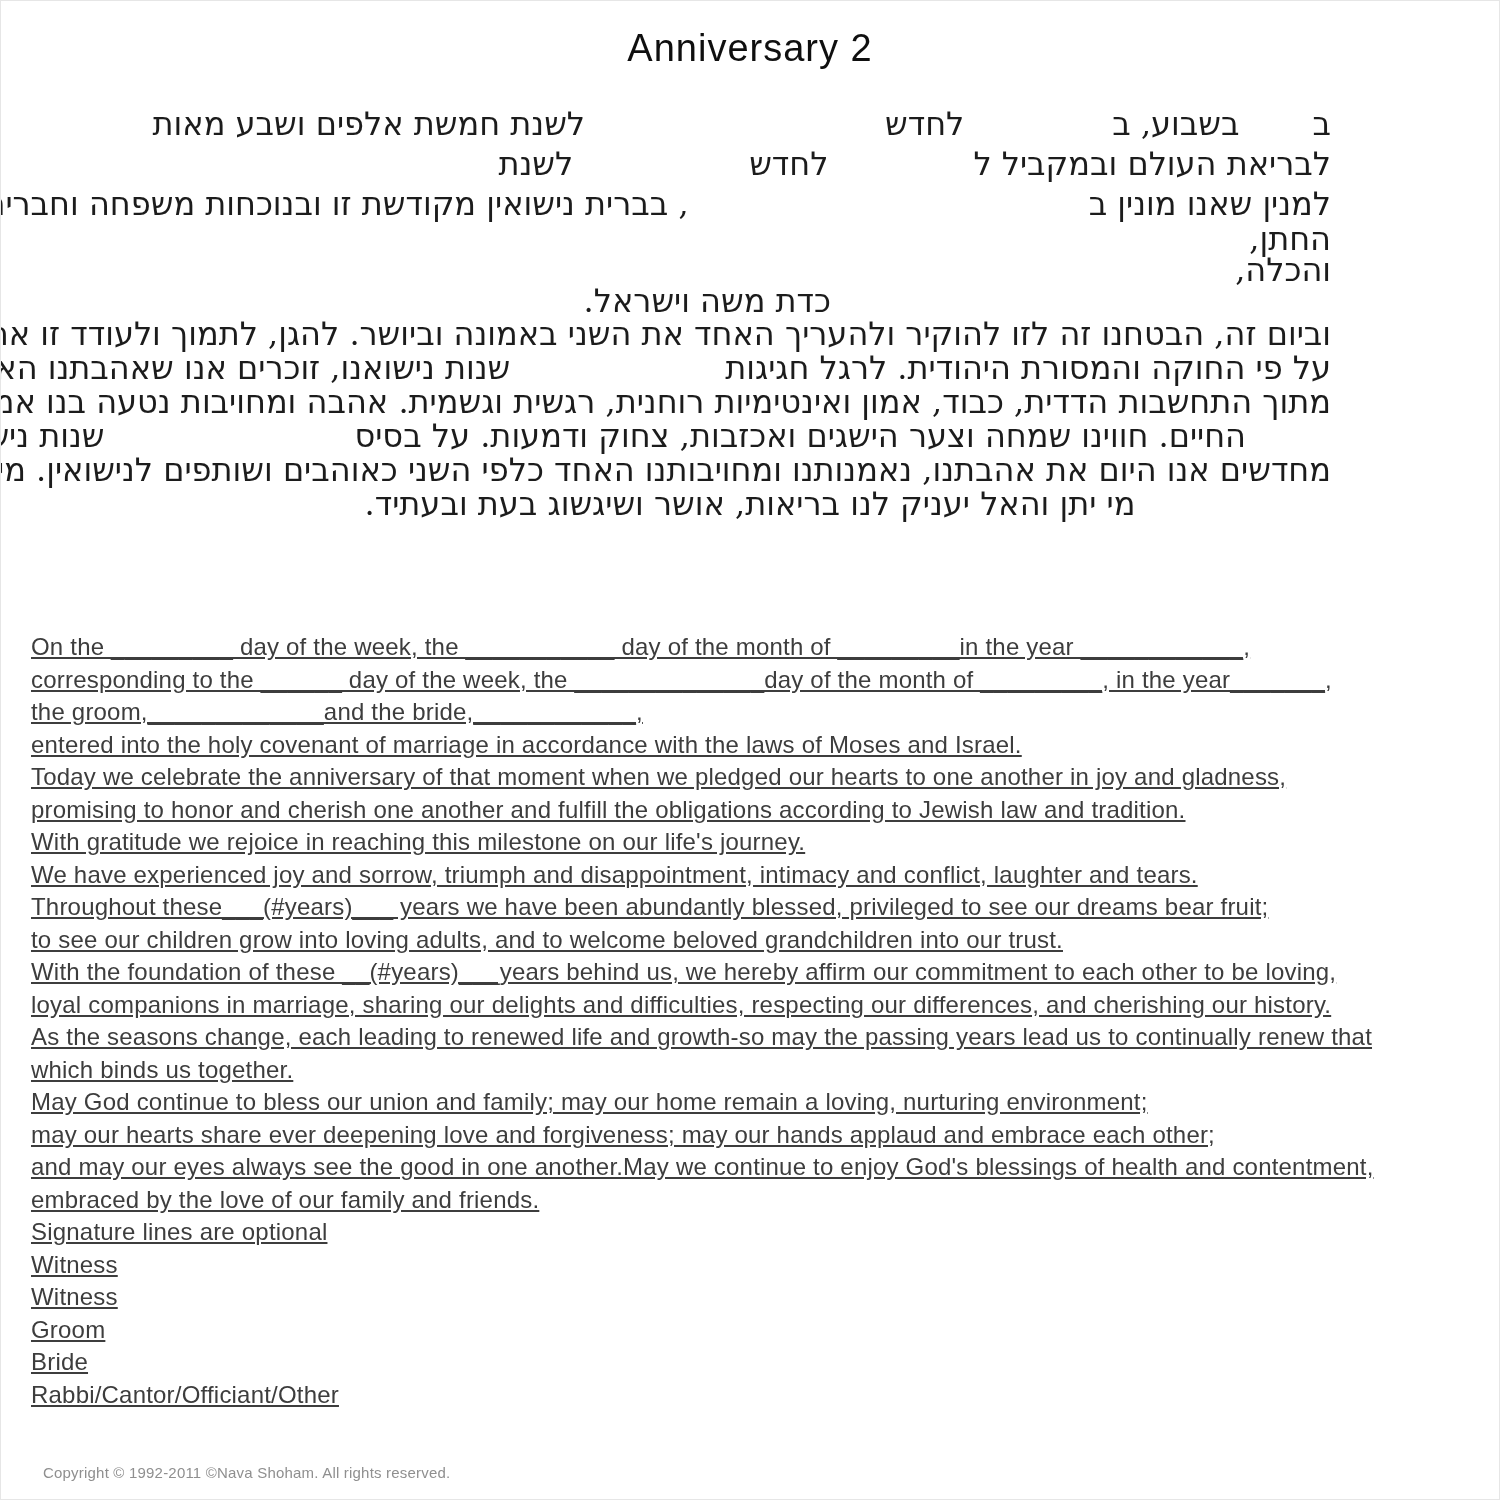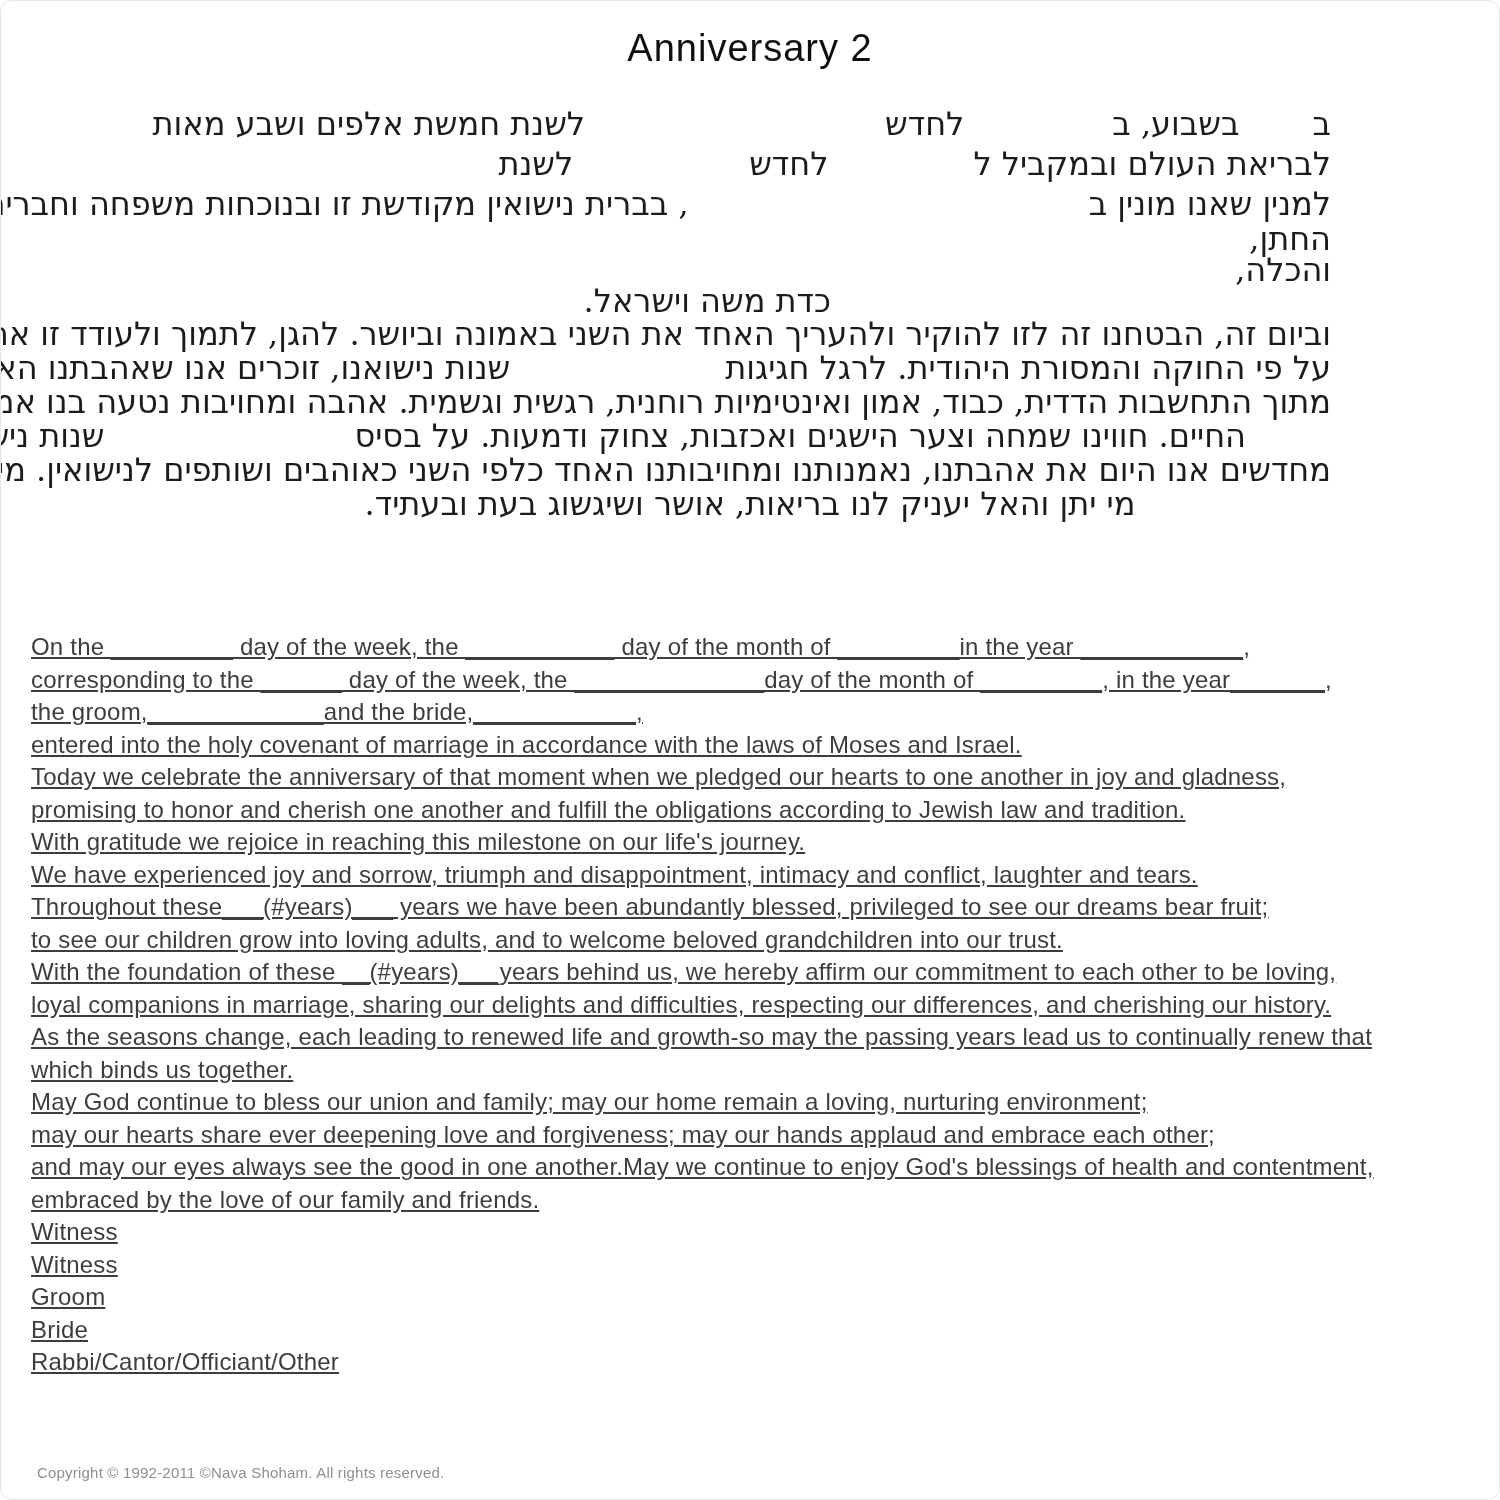--- a/index.html
+++ b/index.html
@@ -1,18 +1,18 @@
 <!DOCTYPE html>
 <html><head>
 <meta charset="utf-8">
 <style>
   html,body{margin:0;padding:0;background:#fff;}
   .page{
     position:relative;width:1500px;height:1500px;box-sizing:border-box;
-    background:#ffffff;border:1px solid #e6e6e6;border-radius:12px;overflow:hidden;
+    background:#ffffff;border:1px solid #e6e6e6;border-radius:0;overflow:hidden;
     font-family:"Liberation Sans", sans-serif;
   }
   .title{
     text-align:center;margin-top:26px;font-size:38px;letter-spacing:1px;
     color:#0f0f0f;font-weight:400;
   }
   .hebrew{
     direction:rtl;margin-top:34px;padding:0 168px;
     font-family:"DejaVu Serif","DejaVu Sans",serif;
     font-size:32px;color:#1c1c1c;
@@ -23,21 +23,21 @@
   .indent-kedat{margin-right:500px;}
   .indent-p4{margin-right:85px;}
   .hcenter{text-align:center;}
   .gap{display:inline-block;height:2px;}
   .english{
     margin-top:110px;padding:0 30px;
     font-size:24px;line-height:32.5px;letter-spacing:0.2px;color:#3d3d3d;text-decoration:underline;
   }
   .el{white-space:nowrap;}
   .copyright{
-    position:absolute;left:36px;bottom:18px;
+    position:absolute;left:42px;bottom:18px;
     font-size:15px;color:#8f8f8f;letter-spacing:0.2px;
   }
 </style>
 </head>
 <body>
 
 <div class="page">
 
   <div class="title">Anniversary 2</div>
 
@@ -92,20 +92,21 @@
     <div class="el">Throughout these___(#years)___ years we have been abundantly blessed, privileged to see our dreams bear fruit;</div>
     <div class="el">to see our children grow into loving adults, and to welcome beloved grandchildren into our trust.</div>
     <div class="el">With the foundation of these __(#years)___years behind us, we hereby affirm our commitment to each other to be loving,</div>
     <div class="el">loyal companions in marriage, sharing our delights and difficulties, respecting our differences, and cherishing our history.</div>
     <div class="el">As the seasons change, each leading to renewed life and growth-so may the passing years lead us to continually renew that</div>
     <div class="el">which binds us together.</div>
     <div class="el">May God continue to bless our union and family; may our home remain a loving, nurturing environment;</div>
     <div class="el">may our hearts share ever deepening love and forgiveness; may our hands applaud and embrace each other;</div>
     <div class="el">and may our eyes always see the good in one another.May we continue to enjoy God's blessings of health and contentment,</div>
     <div class="el">embraced by the love of our family and friends.</div>
+    <div class="el">Signature lines are optional</div>
     <div class="el">Witness</div>
     <div class="el">Witness</div>
     <div class="el">Groom</div>
     <div class="el">Bride</div>
     <div class="el">Rabbi/Cantor/Officiant/Other</div>
   </div>
 
   <div class="copyright">Copyright © 1992-2011 ©Nava Shoham. All rights reserved.</div>
 
 </div>

